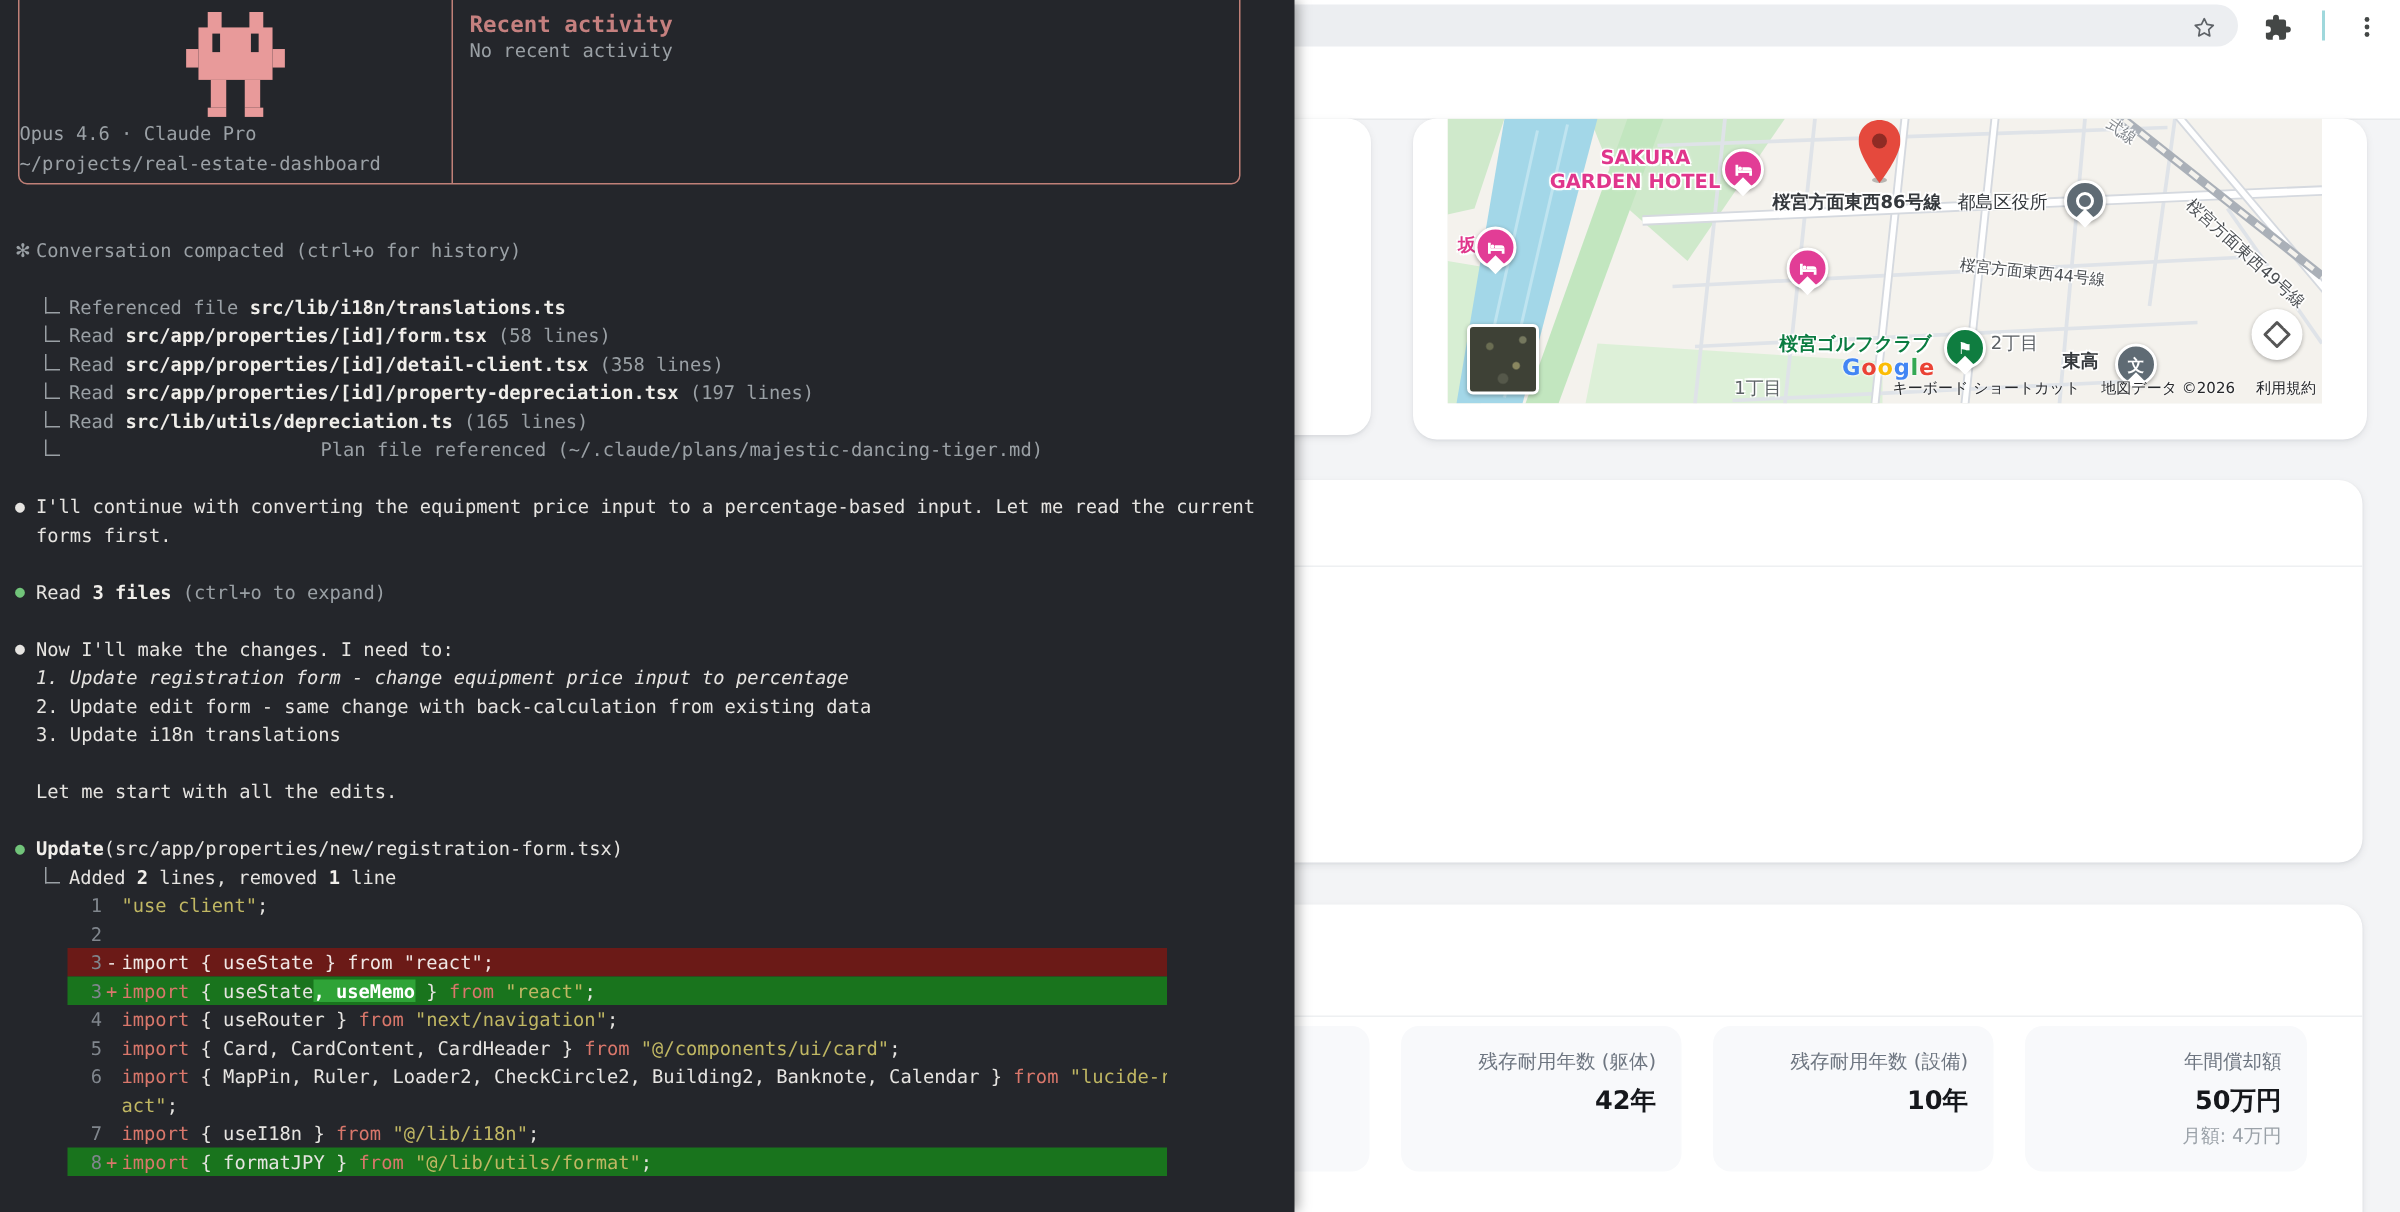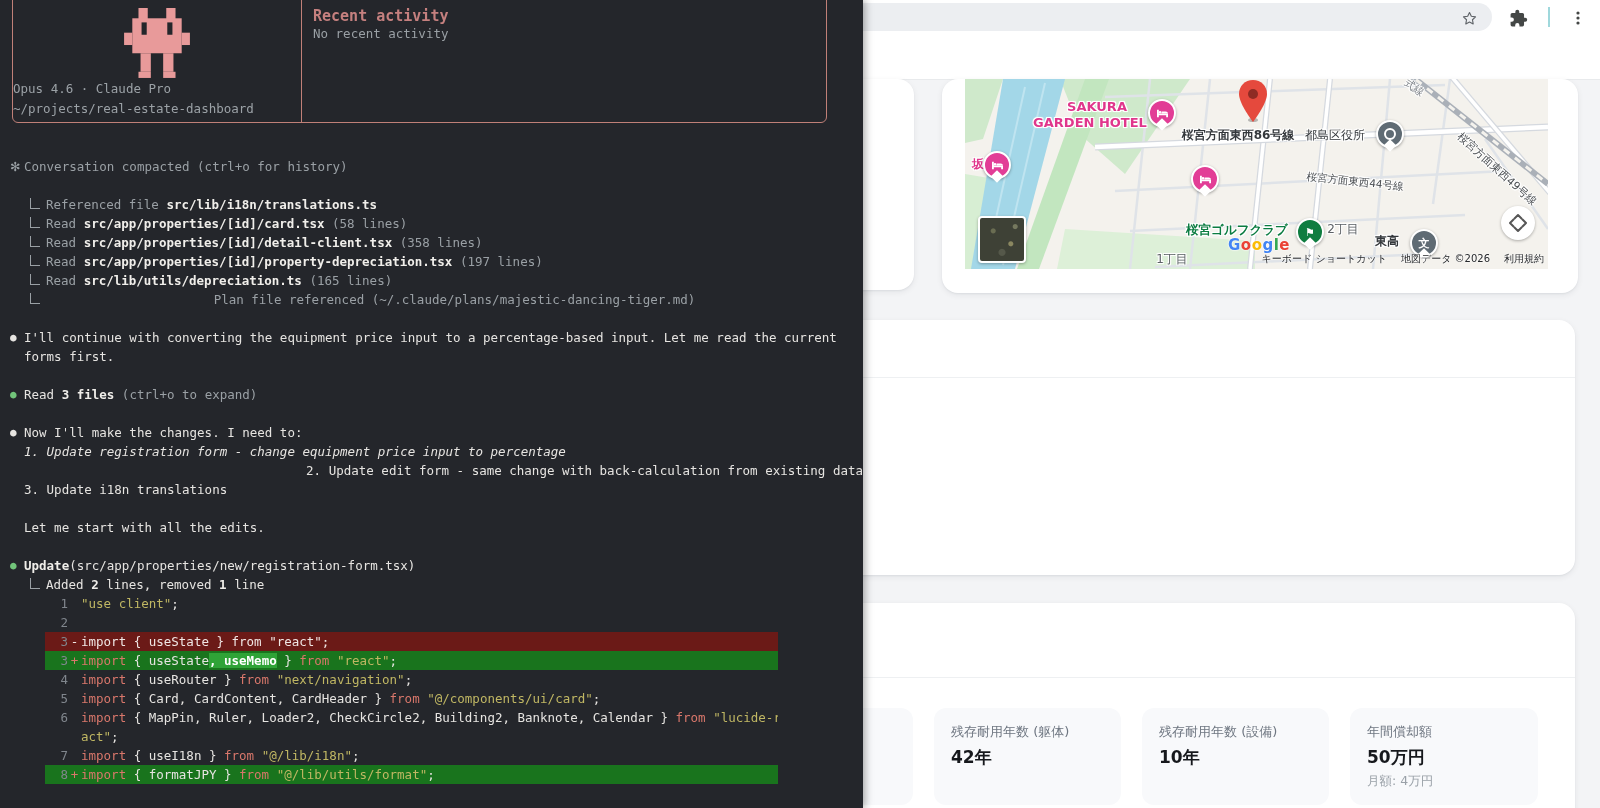--- a/index.html
+++ b/index.html
@@ -15,21 +15,21 @@
   .card{position:absolute;background:#fff;border-radius:16px;box-shadow:0 1px 2px rgba(16,24,40,.05),0 2px 6px rgba(16,24,40,.07);}
   .card-left{left:556px;top:79px;width:358px;height:211px;}
   .card-map{left:942px;top:79px;width:636px;height:214px;overflow:hidden;}
   .card-structure{left:556px;top:320px;width:1019px;height:255px;}
   .card-structure .hdr{height:57px;border-bottom:1px solid #eef0f2;}
   .card-bottom{left:556px;top:603px;width:1019px;height:230px;border-bottom-left-radius:0;border-bottom-right-radius:0;}
   .card-bottom .hdr{height:74px;border-bottom:1px solid #eef0f2;}
   .field{position:absolute;left:569px;}
   .field .lab{display:flex;align-items:center;gap:6px;font-size:13.5px;color:#59616a;}
   .field .val{margin-top:5px;font-size:15px;color:#15181c;font-weight:500;}
-  .stat-box{position:absolute;top:708px;height:97px;background:#f8f9fb;border-radius:12px;box-sizing:border-box;padding:15px 17px;}
+  .stat-box{position:absolute;top:684px;height:97px;background:#f8f9fb;border-radius:12px;box-sizing:border-box;padding:15px 17px;text-align:right;}
   .stat-box .lab{font-size:13px;color:#6e7681;}
   .stat-box .val{margin-top:5px;font-size:17px;font-weight:700;color:#16181c;}
   .stat-box .sub{margin-top:4px;font-size:12.5px;color:#9aa1a8;}
 
   
   .map{position:absolute;left:23px;top:0;width:583px;height:190px;background:#f4f2ed;overflow:hidden;}
   .map-label{position:absolute;transform:translate(-50%,-50%);white-space:nowrap;
     text-shadow:1px 1px 0 #fff,-1px -1px 0 #fff,1px -1px 0 #fff,-1px 1px 0 #fff,0 0 3px #fff;}
   .marker{position:absolute;width:24px;height:24px;border-radius:50%;border:2px solid #fff;
     box-shadow:0 1px 3px rgba(0,0,0,.35);transform:translate(-50%,-50%);display:flex;align-items:center;justify-content:center;}
@@ -289,34 +289,34 @@
       </svg>
       <div class="model">Opus 4.6 · Claude Pro</div>
       <div class="wpath">~/projects/real-estate-dashboard</div>
       <div class="act-title">Recent activity</div>
       <div class="act-body">No recent activity</div>
     </div>
     <div id="term-lines">
         <div class="trow" style="padding-left: 24px;"><span class="mark star">✻</span><span class="dim">Conversation compacted (ctrl+o for history)</span></div>
         <div class="gap"></div>
         <div class="trow" style="padding-left: 46px;"><span class="elbow"></span><span class="dim">Referenced file </span><span class="boldw">src/lib/i18n/translations.ts</span></div>
-        <div class="trow" style="padding-left: 46px;"><span class="elbow"></span><span class="dim">Read </span><span class="boldw">src/app/properties/[id]/card.tsx</span><span class="dim"> (58 lines)</span></div>
+        <div class="trow" style="padding-left: 46px;"><span class="elbow"></span><span class="dim">Read </span><span class="boldw">src/app/properties/[id]/form.tsx</span><span class="dim"> (58 lines)</span></div>
         <div class="trow" style="padding-left: 46px;"><span class="elbow"></span><span class="dim">Read </span><span class="boldw">src/app/properties/[id]/detail-client.tsx</span><span class="dim"> (358 lines)</span></div>
         <div class="trow" style="padding-left: 46px;"><span class="elbow"></span><span class="dim">Read </span><span class="boldw">src/app/properties/[id]/property-depreciation.tsx</span><span class="dim"> (197 lines)</span></div>
         <div class="trow" style="padding-left: 46px;"><span class="elbow"></span><span class="dim">Read </span><span class="boldw">src/lib/utils/depreciation.ts</span><span class="dim"> (165 lines)</span></div>
         <div class="trow" style="padding-left: 46px; text-align: center;"><span class="elbow"></span><span class="dim">Plan file referenced (~/.claude/plans/majestic-dancing-tiger.md)</span></div>
         <div class="gap"></div>
         <div class="trow" style="padding-left: 24px;"><span class="mark dotm mc-white">●</span><span class="white">I'll continue with converting the equipment price input to a percentage-based input. Let me read the current</span></div>
         <div class="trow" style="padding-left: 24px;"><span class="white">forms first.</span></div>
         <div class="gap"></div>
         <div class="trow" style="padding-left: 24px;"><span class="mark dotm mc-green">●</span><span class="white">Read </span><span class="boldw">3 files</span><span class="dim"> (ctrl+o to expand)</span></div>
         <div class="gap"></div>
         <div class="trow" style="padding-left: 24px;"><span class="mark dotm mc-white">●</span><span class="white">Now I'll make the changes. I need to:</span></div>
         <div class="trow" style="padding-left: 24px; font-style: italic;"><span class="white">1. Update registration form - change equipment price input to percentage</span></div>
-        <div class="trow" style="padding-left: 24px; text-align: right;"><span class="white">2. Update edit form - same change with back-calculation from existing data</span></div>
+        <div class="trow" style="padding-left: 24px;"><span class="white">2. Update edit form - same change with back-calculation from existing data</span></div>
         <div class="trow" style="padding-left: 24px;"><span class="white">3. Update i18n translations</span></div>
         <div class="gap"></div>
         <div class="trow" style="padding-left: 24px;"><span class="white">Let me start with all the edits.</span></div>
         <div class="gap"></div>
         <div class="trow" style="padding-left: 24px;"><span class="mark dotm mc-green">●</span><span class="boldw">Update</span><span class="white">(src/app/properties/new/registration-form.tsx)</span></div>
         <div class="trow" style="padding-left: 46px;"><span class="elbow"></span><span class="white">Added </span><span class="boldw">2</span><span class="white"> lines, removed </span><span class="boldw">1</span><span class="white"> line</span></div>
         <div class="crow"><span class="ln">1</span><span class="sign kw"> </span><span class="codetext"><span class="str">"use client"</span><span class="white">;</span></span></div>
         <div class="crow"><span class="ln">2</span><span class="sign kw"> </span><span class="codetext"></span></div>
         <div class="crow bg-red"><span class="ln">3</span><span class="sign redline">-</span><span class="codetext"><span class="redline">import { useState } from "react";</span></span></div>
         <div class="crow bg-green"><span class="ln">3</span><span class="sign kw">+</span><span class="codetext"><span class="kw">import</span><span class="white"> { useState</span><span class="chip">, useMemo</span><span class="white"> } </span><span class="kw">from</span><span class="white"> </span><span class="str">"react"</span><span class="white">;</span></span></div>

